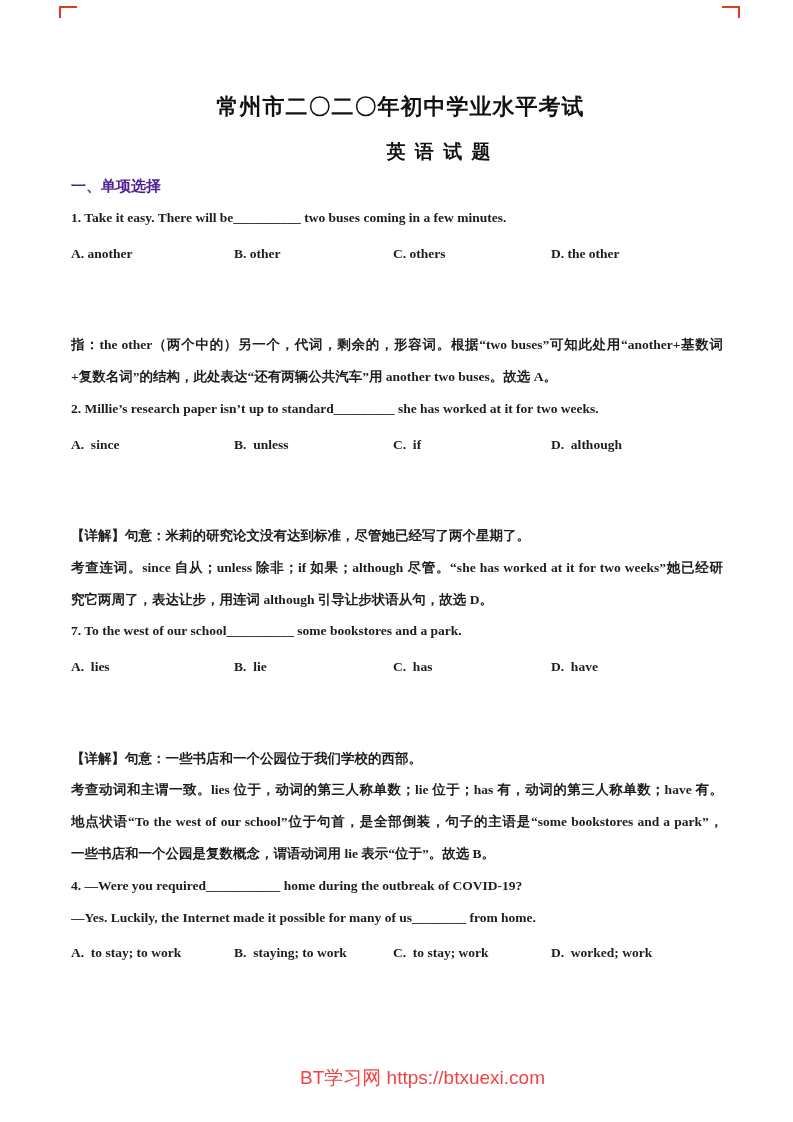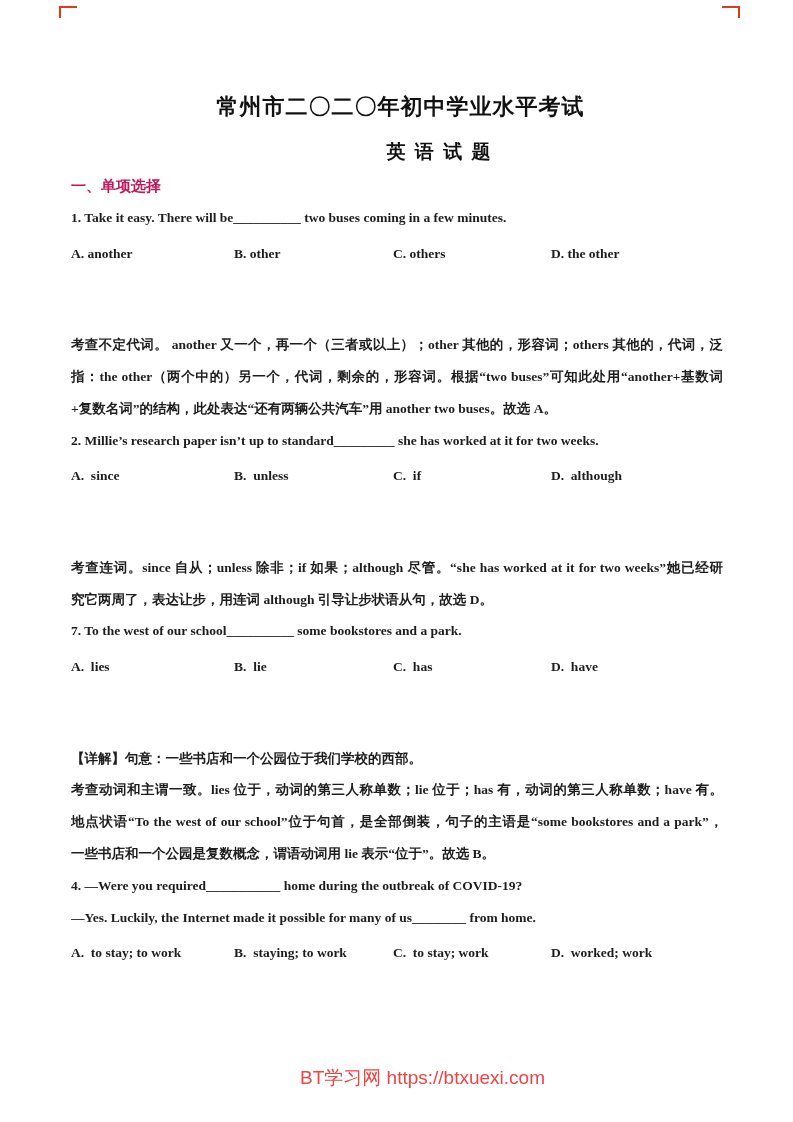--- a/index.html
+++ b/index.html
@@ -6,21 +6,21 @@
   .page{position:relative;width:793px;height:1122px;background:#ffffff;overflow:hidden;
         font-family:"Liberation Serif","DejaVu Serif",serif;color:#1d1d1d;}
   .title{position:absolute;top:92px;left:4px;width:100%;text-align:center;
          font-family:"Liberation Sans","DejaVu Sans",sans-serif;font-weight:700;
          font-size:22px;letter-spacing:1px;color:#111;}
   .subtitle{position:absolute;top:139px;left:0;width:100%;text-align:center;
             font-family:"Liberation Sans","DejaVu Sans",sans-serif;font-weight:700;
             font-size:19px;letter-spacing:2px;color:#111;padding-left:43px;}
   .section-heading{position:absolute;top:177px;left:71px;
             font-family:"Liberation Sans","DejaVu Sans",sans-serif;font-weight:700;
-            font-size:15px;color:#be185d;}
+            font-size:15px;color:#4c1d95;}
   .content{position:absolute;top:202px;left:71px;width:652px;}
   .line{height:31.8px;line-height:31.8px;font-size:13.5px;position:relative;
         white-space:pre;overflow:hidden;font-weight:bold;}
   .jfull{white-space:nowrap;text-align:justify;text-align-last:justify;}
   .opt{position:absolute;top:4px;white-space:pre;}
   .c0{left:0;} .c1{left:163px;} .c2{left:322px;} .c3{left:480px;}
   .footer{position:absolute;top:1065px;left:0;width:100%;text-align:center;
           font-family:"Liberation Sans","DejaVu Sans",sans-serif;font-size:19px;
           color:#ef4444;padding-left:52px;box-sizing:border-box;}
   .corner-mark{position:absolute;top:6px;width:16px;height:10px;}
@@ -47,37 +47,37 @@
       <span class="opt c1">B. other</span>
       <span class="opt c2">C. others</span>
       <span class="opt c3">D. the other</span>
     </div>
     <div class="line">
       
     </div>
     <div class="line">
       
     </div>
-    <div class="line jfull">考查不定代词。 another 又一个，再一个（三者或以上）；other 其他的，形容词；others 其他的，代词，泛</div>
     <div class="line jfull">指：the other（两个中的）另一个，代词，剩余的，形容词。根据“two buses”可知此处用“another+基数词</div>
     <div class="line">+复数名词”的结构，此处表达“还有两辆公共汽车”用 another two buses。故选 A。</div>
 
     <div class="line">2. Millie’s research paper isn’t up to standard_________ she has worked at it for two weeks.</div>
     <div class="line">
       <span class="opt c0">A.  since</span>
       <span class="opt c1">B.  unless</span>
       <span class="opt c2">C.  if</span>
       <span class="opt c3">D.  although</span>
     </div>
     <div class="line">
       
     </div>
     <div class="line">
       
     </div>
+    <div class="line">【详解】句意：米莉的研究论文没有达到标准，尽管她已经写了两个星期了。</div>
     <div class="line jfull">考查连词。since 自从；unless 除非；if 如果；although 尽管。“she has worked at it for two weeks”她已经研</div>
     <div class="line">究它两周了，表达让步，用连词 although 引导让步状语从句，故选 D。</div>
 
     <div class="line">7. To the west of our school__________ some bookstores and a park.</div>
     <div class="line">
       <span class="opt c0">A.  lies</span>
       <span class="opt c1">B.  lie</span>
       <span class="opt c2">C.  has</span>
       <span class="opt c3">D.  have</span>
     </div>

